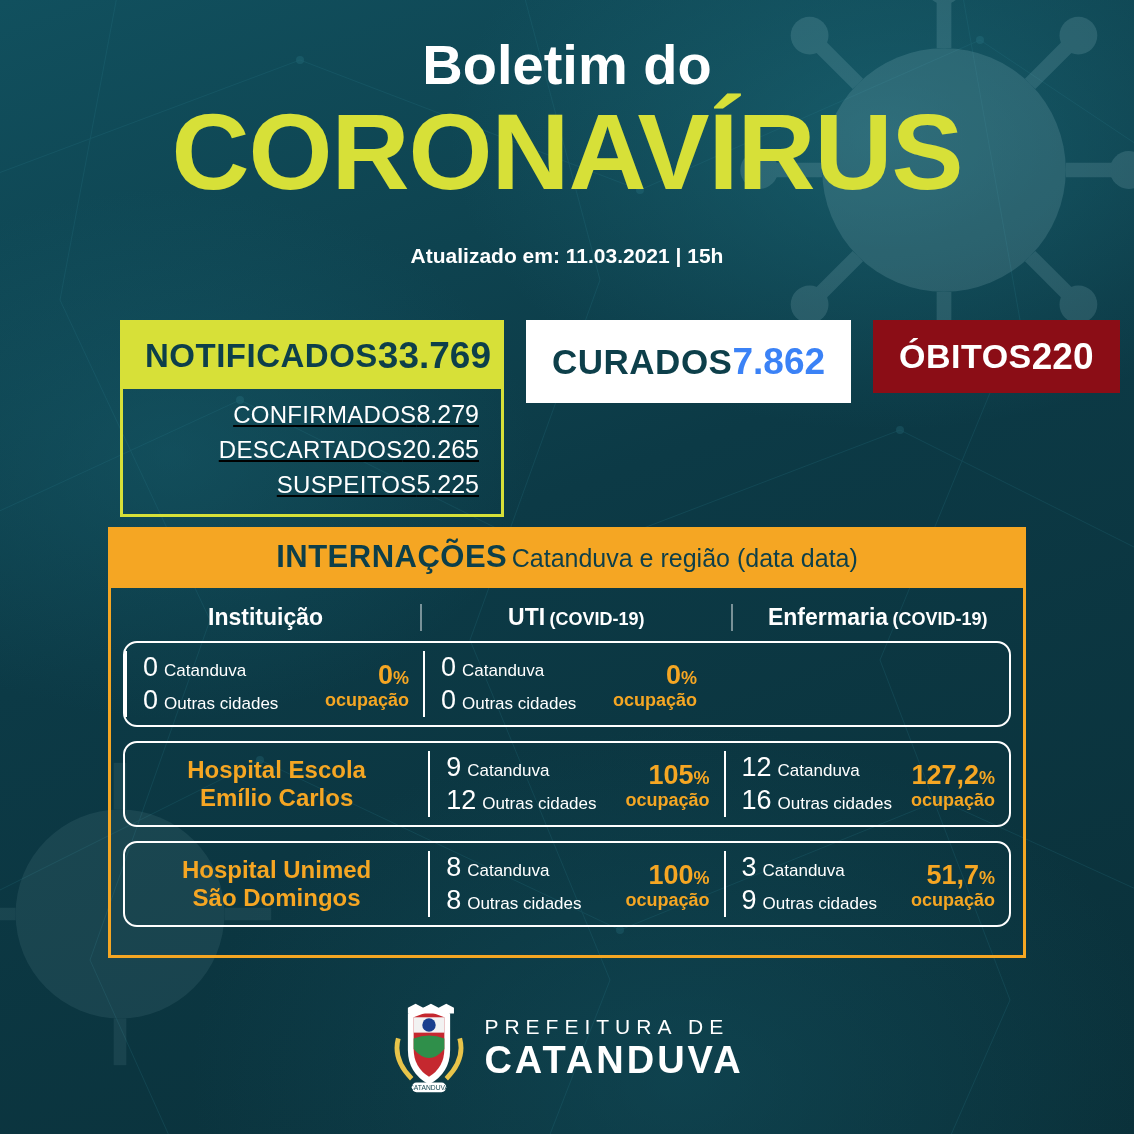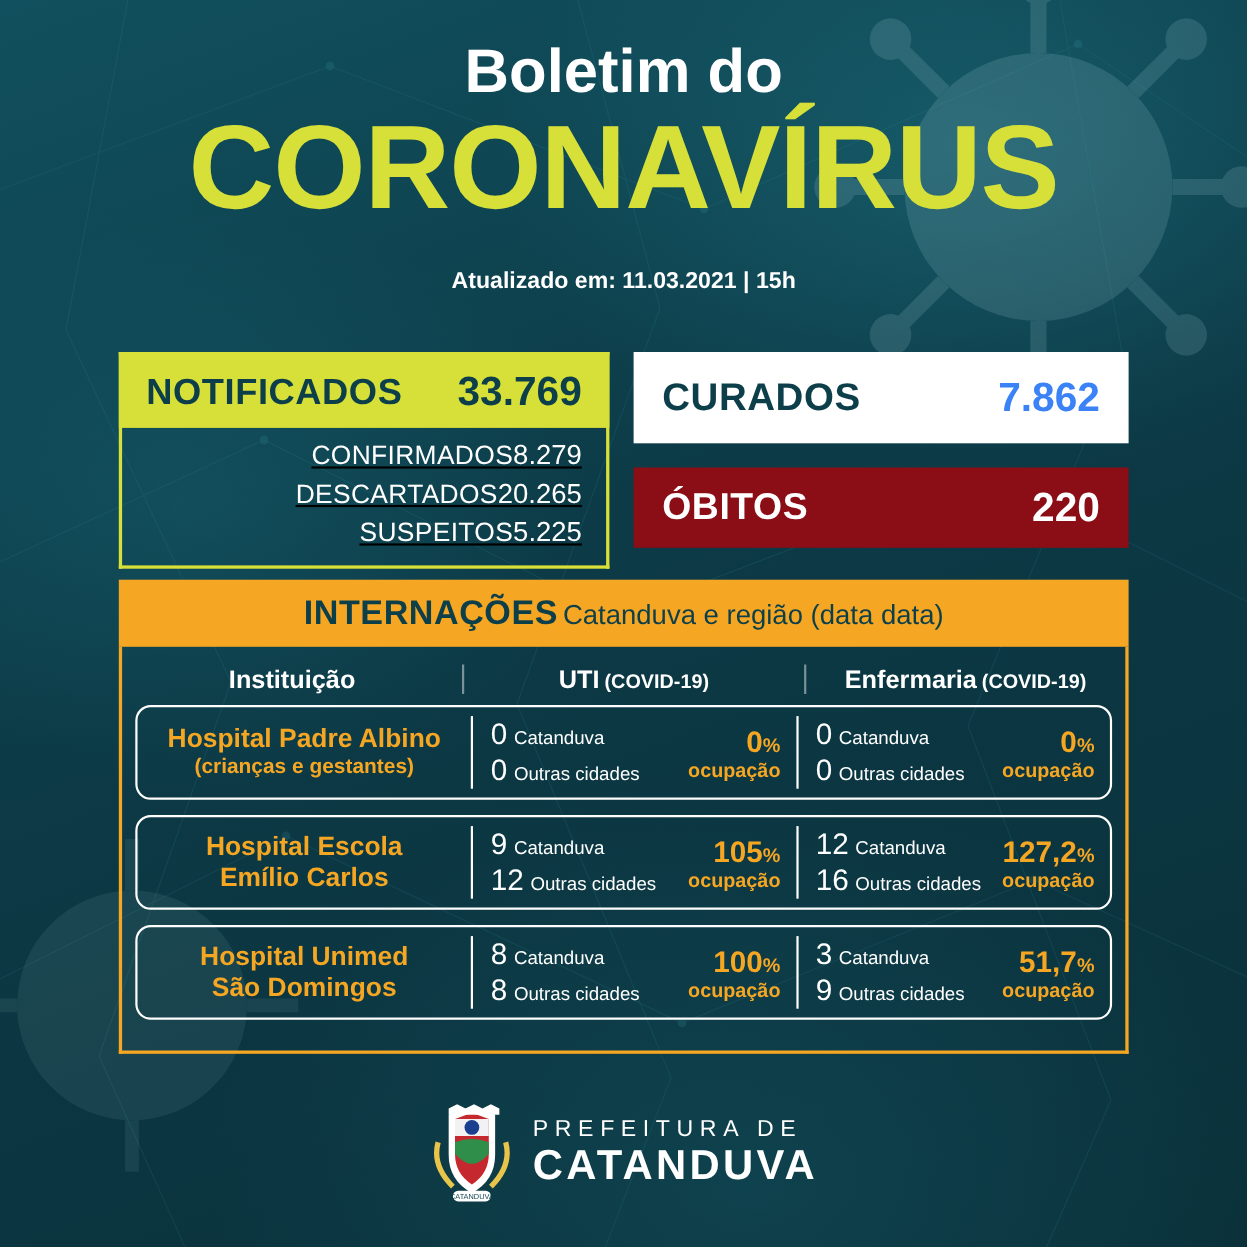--- a/index.html
+++ b/index.html
@@ -31,22 +31,22 @@
   .hdr-2 {
     color: #d7e038; font-size: 108px; font-weight: bold; line-height: 108px;
     letter-spacing: -1px; margin-top: 2px;
   }
   .hdr-date {
     color: #ffffff; font-size: 21px; font-weight: bold; margin-top: 38px;
   }
 
   
   .row-stats { position: absolute; top: 320px; left: 108px; width: 918px; display: flex; gap: 22px; }
-  .col-left { width: 446px; }
-  .col-right { width: 450px; display: flex; flex-direction: column; gap: 22px; }
+  .col-left { width: 384px; margin-left: 12px; }
+  .col-right { width: 450px; display: flex; flex-direction: row; gap: 22px; }
 
   .notif-box {
     background: #d7e038; border: 3px solid #d7e038; border-bottom: none;
     display: flex; justify-content: space-between; align-items: center;
     padding: 12px 22px 12px 22px;
   }
   .notif-box .lbl { color: #0d3f4a; font-size: 33px; font-weight: bold; letter-spacing: .5px; }
   .notif-box .val { color: #0d3f4a; font-size: 37px; font-weight: bold; }
 
   .sub-list {
@@ -240,24 +240,20 @@
           <span class="big">UTI</span>
           <span class="small">(COVID-19)</span>
         </div>
         <div class="ch ch-enf">
           <span class="big">Enfermaria</span>
           <span class="small">(COVID-19)</span>
         </div>
       </div>
 
       <div class="hrow">
-        <div class="h-inst">
-          <div class="n1">Hospital Padre Albino</div>
-          <div class="n2">(crianças e gestantes)</div>
-        </div>
         <div class="h-sep"></div>
         <div class="h-cell">
           <div class="nums">
             <div class="numline">
               <span class="n">0</span>
               <span class="cap">Catanduva</span>
             </div>
             <div class="numline">
               <span class="n">0</span>
               <span class="cap">Outras cidades</span>

